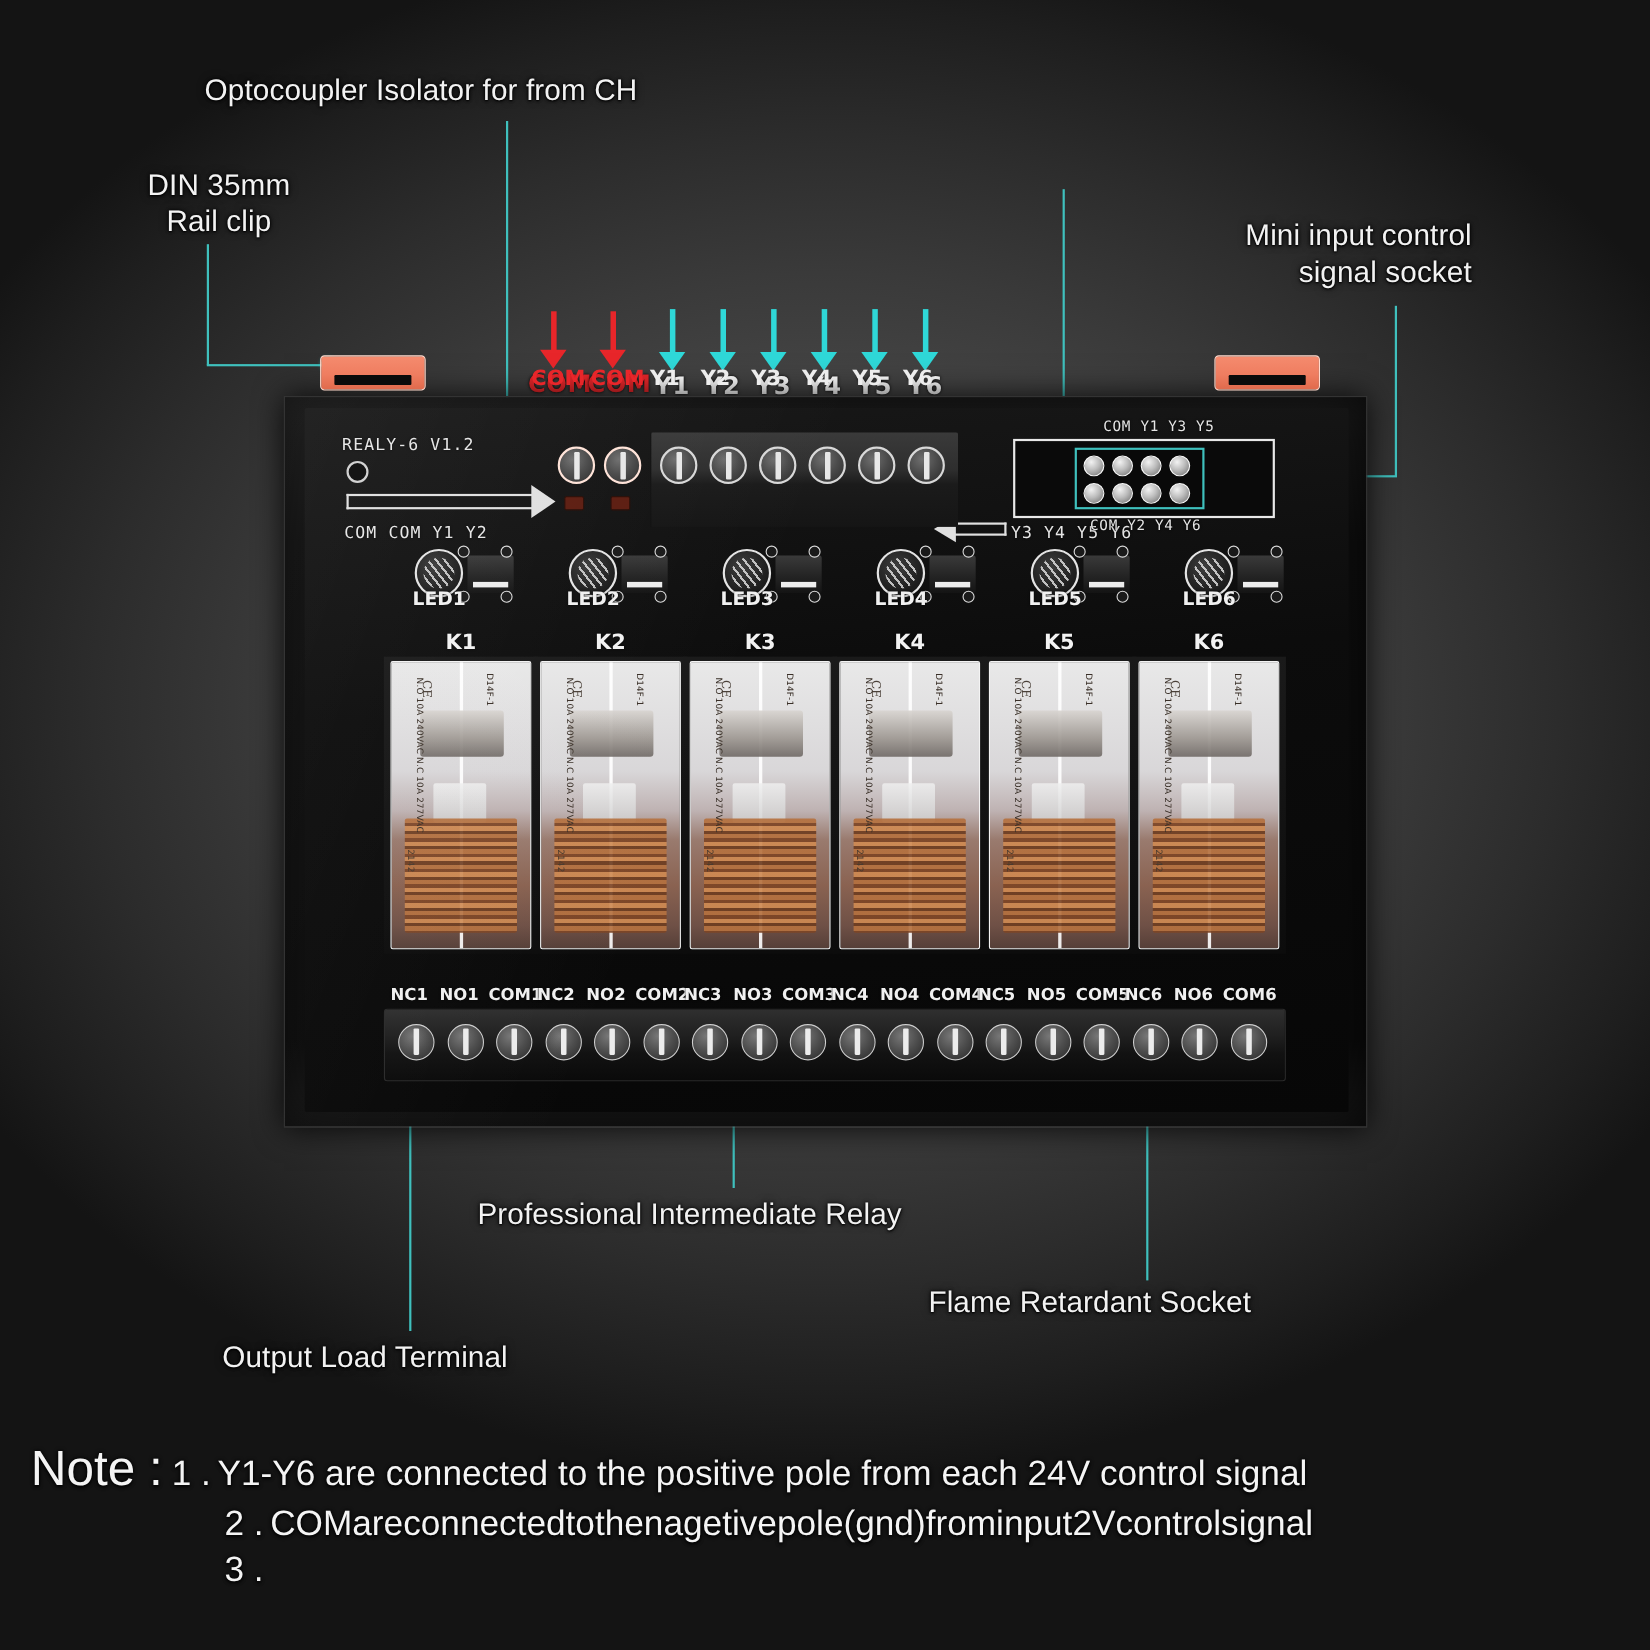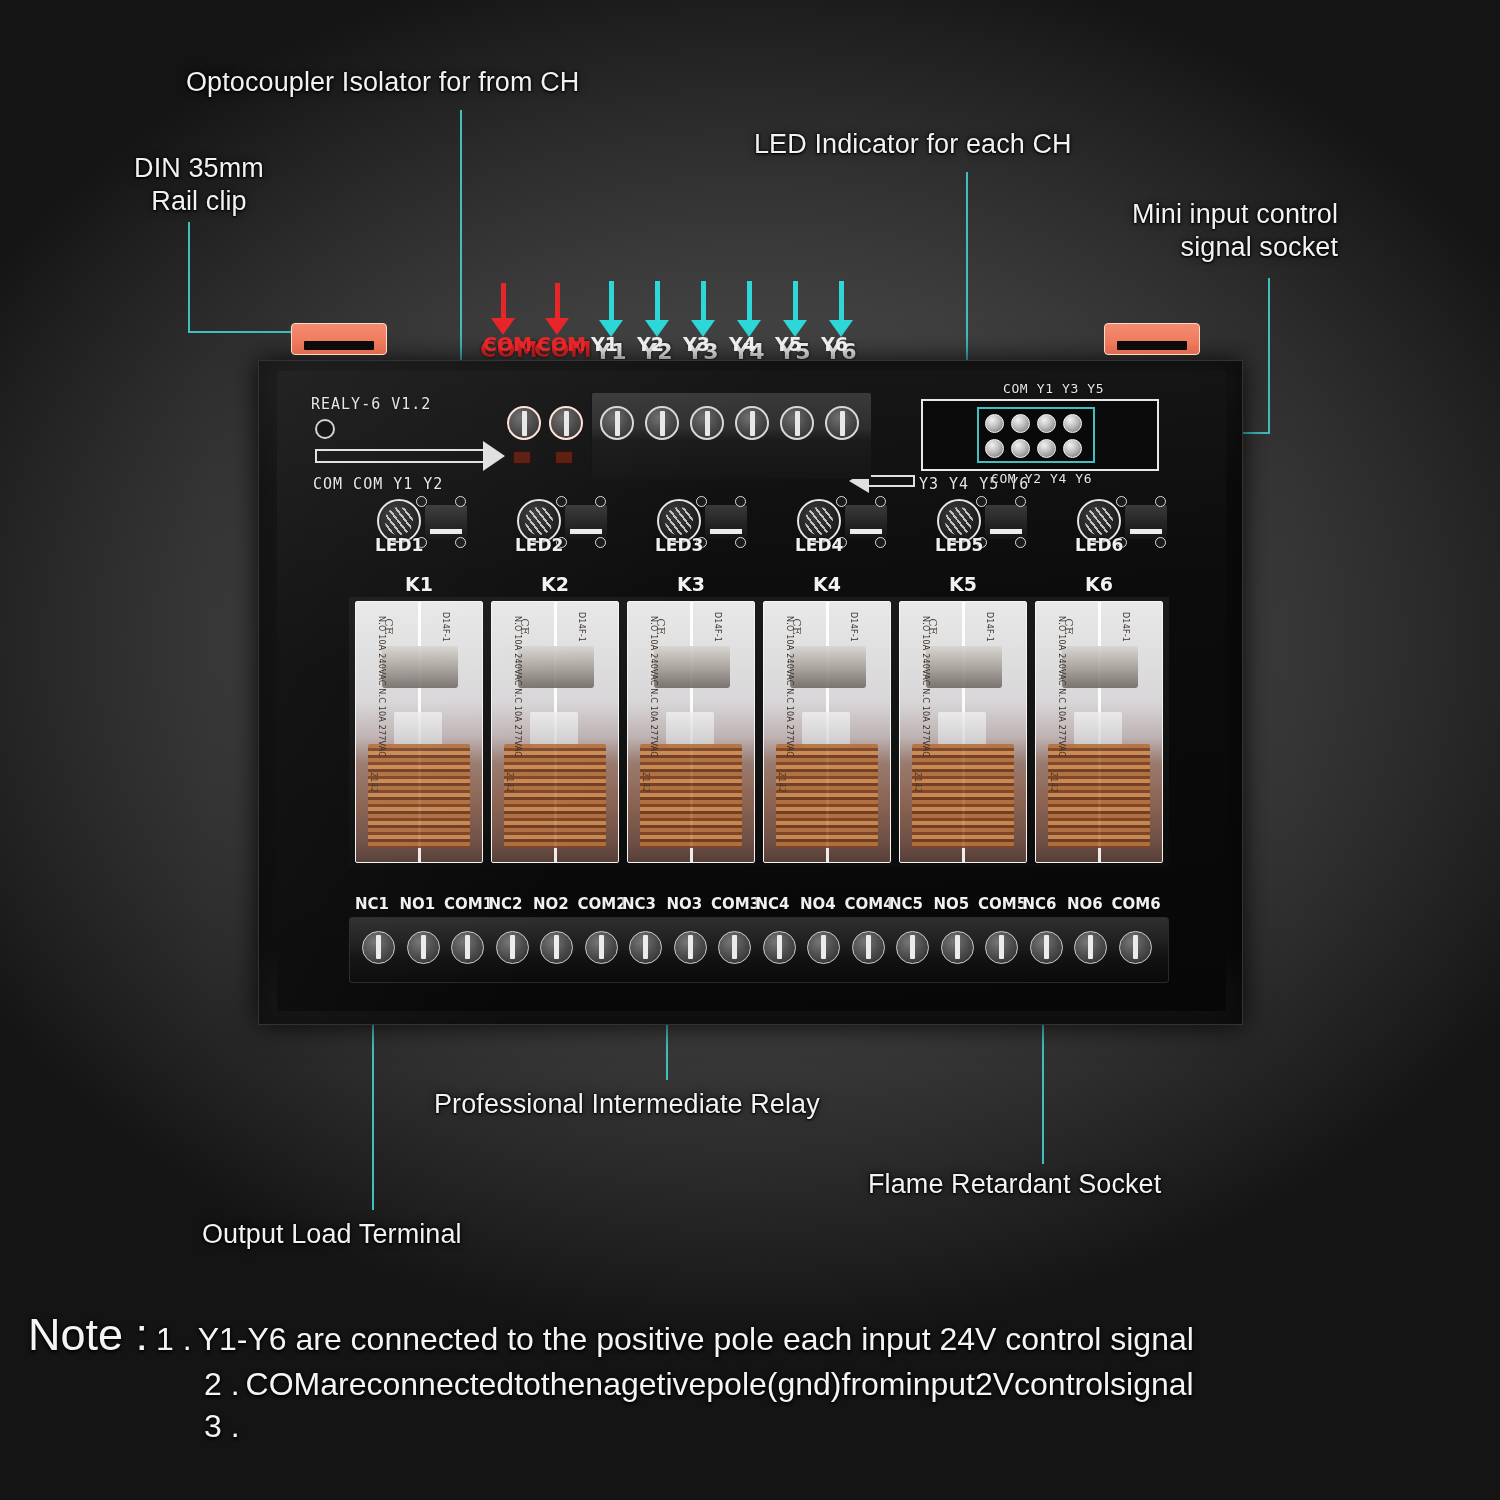--- a/index.html
+++ b/index.html
@@ -409,31 +409,30 @@
 </head>
 <body>
 
 <div id="stage">
 
   <div class="callout" style="left:186px; top:66px; width:520px;">Optocoupler Isolator for from CH</div>
 
   <div class="callout center" style="left:84px; top:152px; width:230px;">DIN 35mm
 Rail clip</div>
 
-  <div class="callout" style="left:754px; top:128px; width:430px;">LED Indicator for each CH</div>
 
 
   <div class="callout right" style="left:966px; top:198px; width:372px;">Mini input control
 signal socket</div>
 
   <div class="callout" style="left:202px; top:1218px; width:400px;">Output Load Terminal</div>
 
   <div class="callout" style="left:434px; top:1088px; width:520px;">Professional Intermediate Relay</div>
 
-  <div class="callout" style="left:868px; top:1168px; width:420px;">Flame Retardant Socket</div>
+  <div class="callout" style="left:844px; top:1168px; width:420px;">Flame Retardant Socket</div>
 
   <div class="leader v" style="left:460px; top:110px; height:420px;"></div>
   <div class="dot" style="left:454px; top:525px;"></div>
 
   <div class="leader v" style="left:188px; top:222px; height:110px;"></div>
   <div class="leader h" style="left:188px; top:331px; width:110px;"></div>
   <div class="dot" style="left:292px; top:325px;"></div>
 
   <div class="leader v" style="left:966px; top:172px; height:352px;"></div>
   <div class="dot" style="left:960px; top:518px;"></div>
@@ -753,21 +752,21 @@
       <div class="toprow" style="left: 424px; top: -28px; color: rgb(237, 237, 237);">Y3</div>
       <div class="toprow" style="left: 470px; top: -28px; color: rgb(237, 237, 237);">Y4</div>
       <div class="toprow" style="left: 516px; top: -28px; color: rgb(237, 237, 237);">Y5</div>
       <div class="toprow" style="left: 562px; top: -28px; color: rgb(237, 237, 237);">Y6</div>
     </div>
 
   <div id="notes">
       <div class="note-line">
         <div class="note-word">Note :</div>
         <div class="note-num">1 .</div>
-        <div class="note-txt">Y1-Y6 are connected to the positive pole each input 24V control signal</div>
+        <div class="note-txt">Y1-Y6 are connected to the positive pole from each 24V control signal</div>
       </div>
       <div class="note-line">
         <div class="note-indent"></div>
         <div class="note-num">2 .</div>
         <div class="note-txt">COMareconnectedtothenagetivepole(gnd)frominput2Vcontrolsignal</div>
       </div>
       <div class="note-line">
         <div class="note-indent"></div>
         <div class="note-num">3 .</div>
       </div>

